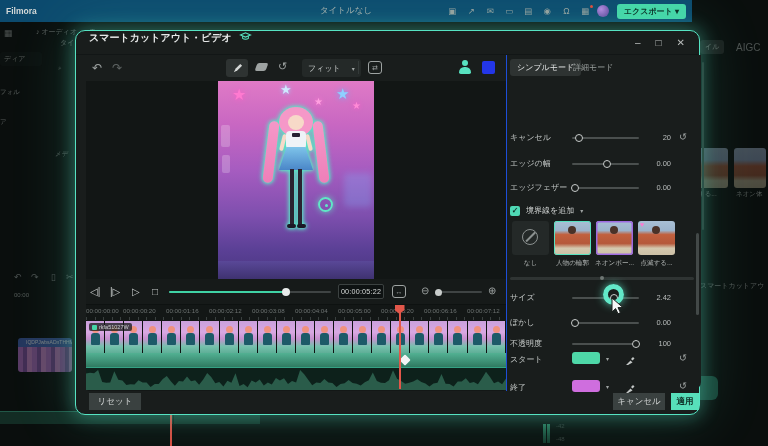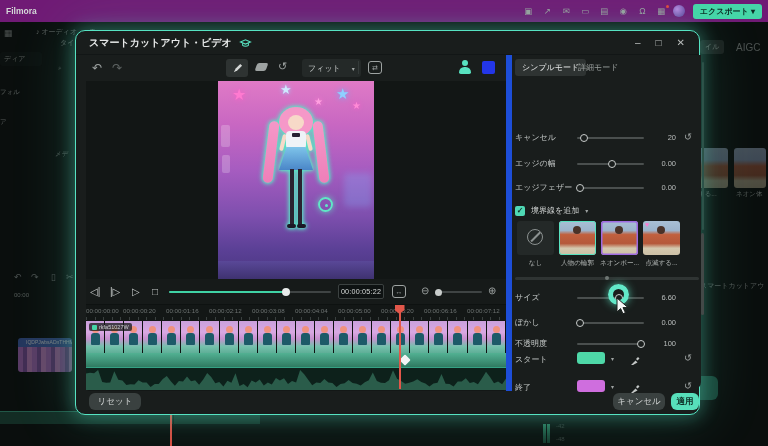--- a/index.html
+++ b/index.html
@@ -1,21 +1,21 @@
 <!DOCTYPE html>
 <html><head>
 <meta charset="utf-8">
 <style>
   *{margin:0;padding:0;box-sizing:border-box}
   html,body{background:#05080a}
   #screen{position:relative;width:768px;height:446px;background:#0a0e0d;overflow:hidden;
     font-family:"Liberation Sans",sans-serif;color:#cfd3d2;-webkit-font-smoothing:antialiased}
   .abs{position:absolute}
   
-  #menubar{position:absolute;left:0;top:0;width:768px;height:22px;background:#701a75;
+  #menubar{position:absolute;left:0;top:0;width:692px;height:22px;background:#0c4a6e;
     display:flex;align-items:center;font-size:8.5px;color:#b9bdbc;z-index:3}
   #logo{margin-left:6px;font-weight:bold;color:#d4d8d7;white-space:nowrap}
   #menu-items{display:flex;margin-left:14px}
   #menu-items span{padding:0 8px;cursor:default}
   #proj-title{position:absolute;left:0;right:0;text-align:center;color:#a9aeac;pointer-events:none}
   #mb-right{position:absolute;right:6px;display:flex;align-items:center;gap:4px}
   .mb-icon{width:15px;height:13px;display:flex;align-items:center;justify-content:center;
     font-size:8.5px;color:#9aa09e;position:relative}
   .mb-dot{position:absolute;right:0;top:0;width:3px;height:3px;border-radius:50%;background:#e04a3a}
   #avatar{width:12px;height:12px;border-radius:50%;background:radial-gradient(circle at 35% 35%,#b78ae0,#5a3d96)}
@@ -38,21 +38,21 @@
   #bg-rtab1{position:absolute;left:700px;top:40px;background:#2c3130;border-radius:3px;padding:2px 5px;font-size:7px;color:#b5bab8}
   #bg-rtab2{position:absolute;left:736px;top:42px;font-size:10px;color:#8f9493}
   .bg-thumb{position:absolute;top:148px;width:30px;height:40px;border-radius:3px;
     background:linear-gradient(180deg,#7d8ba0 0%,#73829c 30%,#8a4a34 45%,#80452f 68%,#958c76 82%,#8d8570 100%)}
   #bg-rscroll{position:absolute;left:702px;top:62px;width:2px;height:168px;background:#3a403f;border-radius:2px}
   #bg-pill{position:absolute;left:694px;top:376px;width:24px;height:24px;background:#35a184;border-radius:6px;opacity:.7}
   
   #dialog{position:absolute;left:75px;top:30px;width:625px;height:385px;background:#191d1c;
     border:1px solid #56e3c2;border-radius:10px;z-index:10;
     box-shadow:0 0 18px 2px rgba(86,227,194,.38),0 0 60px 8px rgba(86,227,194,.14)}
-  #titlebar{position:absolute;left:0;top:0;width:100%;height:24px;display:flex;align-items:center;
+  #titlebar{position:absolute;left:0;top:0;width:100%;height:24px;display:flex;
     padding-left:13px;border-bottom:1px solid #121616}
   #dlg-title{font-size:10px;font-weight:bold;color:#e6e8e8}
   #cap-icon{margin-left:7px;display:flex}
   #win-ctl{position:absolute;right:14px;top:0;height:24px;display:flex;align-items:center;gap:15px}
   #win-ctl span{font-size:10px;color:#b9bdbc;line-height:1}
   
   #leftcol{position:absolute;left:10px;top:24px;width:420px;height:336px;background:#131716;border-radius:4px}
   #pv-toolbar{position:absolute;left:0;top:0;width:420px;height:26px;background:#191d1c;
     display:flex;align-items:center}
   .tb-ic{font-size:12px;color:#9ea3a2;line-height:1}
@@ -129,26 +129,26 @@
     font-size:5.5px;color:#cfd3d2;padding:1px 3px;display:flex;gap:2px;align-items:center;z-index:2}
   #clip-label .sq{width:5px;height:5px;background:#46d6a8;border-radius:1px;display:inline-block}
   #clipband{position:absolute;left:0;top:298px;width:420px;height:14px;
     background:linear-gradient(180deg,#52b193,#2f7a61)}
   #keyframe{position:absolute;left:315px;top:301px;width:8px;height:8px;background:#f2f4f4;transform:rotate(45deg);border-radius:1px}
   #waveform{position:absolute;left:0;top:312px;width:420px;height:22px;background:#0d211b;border-top:1px solid #35a184}
   #playhead-line{position:absolute;left:313px;top:250px;width:1.5px;height:84px;background:#e2574a;z-index:3}
   #playhead-head{position:absolute;left:308.5px;top:250px;width:10px;height:9px;background:#e2574a;z-index:3;
     clip-path:polygon(0 0,100% 0,100% 55%,50% 100%,0 55%)}
   
-  .btn{position:absolute;height:17px;border-radius:6px;font-size:8.5px;display:flex;align-items:center;justify-content:center}
+  .btn{position:absolute;height:17px;border-radius:0;font-size:8.5px;display:flex;align-items:center;justify-content:center}
   #reset-btn{left:13px;top:362px;width:52px;background:#3a4140;color:#d5d8d7}
   #cancel-btn{left:537px;top:362px;width:52px;background:#3a4140;color:#d5d8d7}
   #apply-btn{left:595px;top:362px;width:28px;background:#57dfba;color:#0e2e25;font-weight:bold}
   
-  #panel{position:absolute;left:430px;top:24px;width:195px;height:336px;background:#191d1c;border-left:6px solid #1d4ed8;border-radius:0 0 9px 0}
+  #panel{position:absolute;left:430px;top:24px;width:195px;height:336px;background:#191d1c;border-left:1px solid #1d4ed8;border-radius:0 0 9px 0}
   #tab-simple{position:absolute;left:3px;top:4px;background:#2e3332;border-radius:3px;padding:3px 7px;
     font-size:8px;color:#e6e8e8}
   #tab-detail{position:absolute;left:66px;top:7px;font-size:8px;color:#9aa09e}
   #start-btn{position:absolute;left:3px;top:30px;width:184px;height:28px;background:#262b2a;border-radius:4px;
     display:flex;align-items:center;justify-content:center;gap:7px}
   #start-btn .pframe{position:relative;width:17px;height:17px;border:1.5px solid #3f9c81;border-radius:3px}
   #start-btn .pframe .person-h{left:4.5px;top:2px;width:5px;height:5px}
   #start-btn .pframe .person-b{left:2px;top:8px;width:10px;height:5px}
   #start-btn .lbl{font-size:7.3px;color:#d8dbda}
   .srow{position:absolute;left:0;width:195px;height:14px}
@@ -186,20 +186,21 @@
     box-shadow:0 0 8px rgba(98,232,200,.75);z-index:5}
   #cursor{position:absolute;left:104px;top:242px;z-index:6}
 </style>
 </head>
 <body>
 
 <div id="screen">
 
   <div id="menubar">
     <span id="logo">Filmora</span>
+    <span id="proj-title">タイトルなし</span>
     <div id="mb-right">
       <span id="mb-icons" style="display:flex;gap:4px">
           <span class="mb-icon">▣</span>
           <span class="mb-icon">↗</span>
           <span class="mb-icon">✉</span>
           <span class="mb-icon">▭</span>
           <span class="mb-icon">▤</span>
           <span class="mb-icon">◉</span>
           <span class="mb-icon">Ω</span>
           <span class="mb-icon">▦<i class="mb-dot"></i></span>
@@ -510,21 +511,21 @@
         </div>
       <div id="hscroll">
           <i></i>
         </div>
       <div id="style-sliders">
           <div class="srow" style="top: 234px;">
             <span class="lb">サイズ</span>
             <span class="track">
               <span class="hd" style="left: calc(62% - 4px);"></span>
             </span>
-            <span class="val">6.60</span>
+            <span class="val">2.42</span>
           </div>
           <div class="srow" style="top: 259px;">
             <span class="lb">ぼかし</span>
             <span class="track">
               <span class="hd" style="left: calc(4% - 4px);"></span>
             </span>
             <span class="val">0.00</span>
           </div>
           <div class="srow" style="top: 280px;">
             <span class="lb">不透明度</span>

